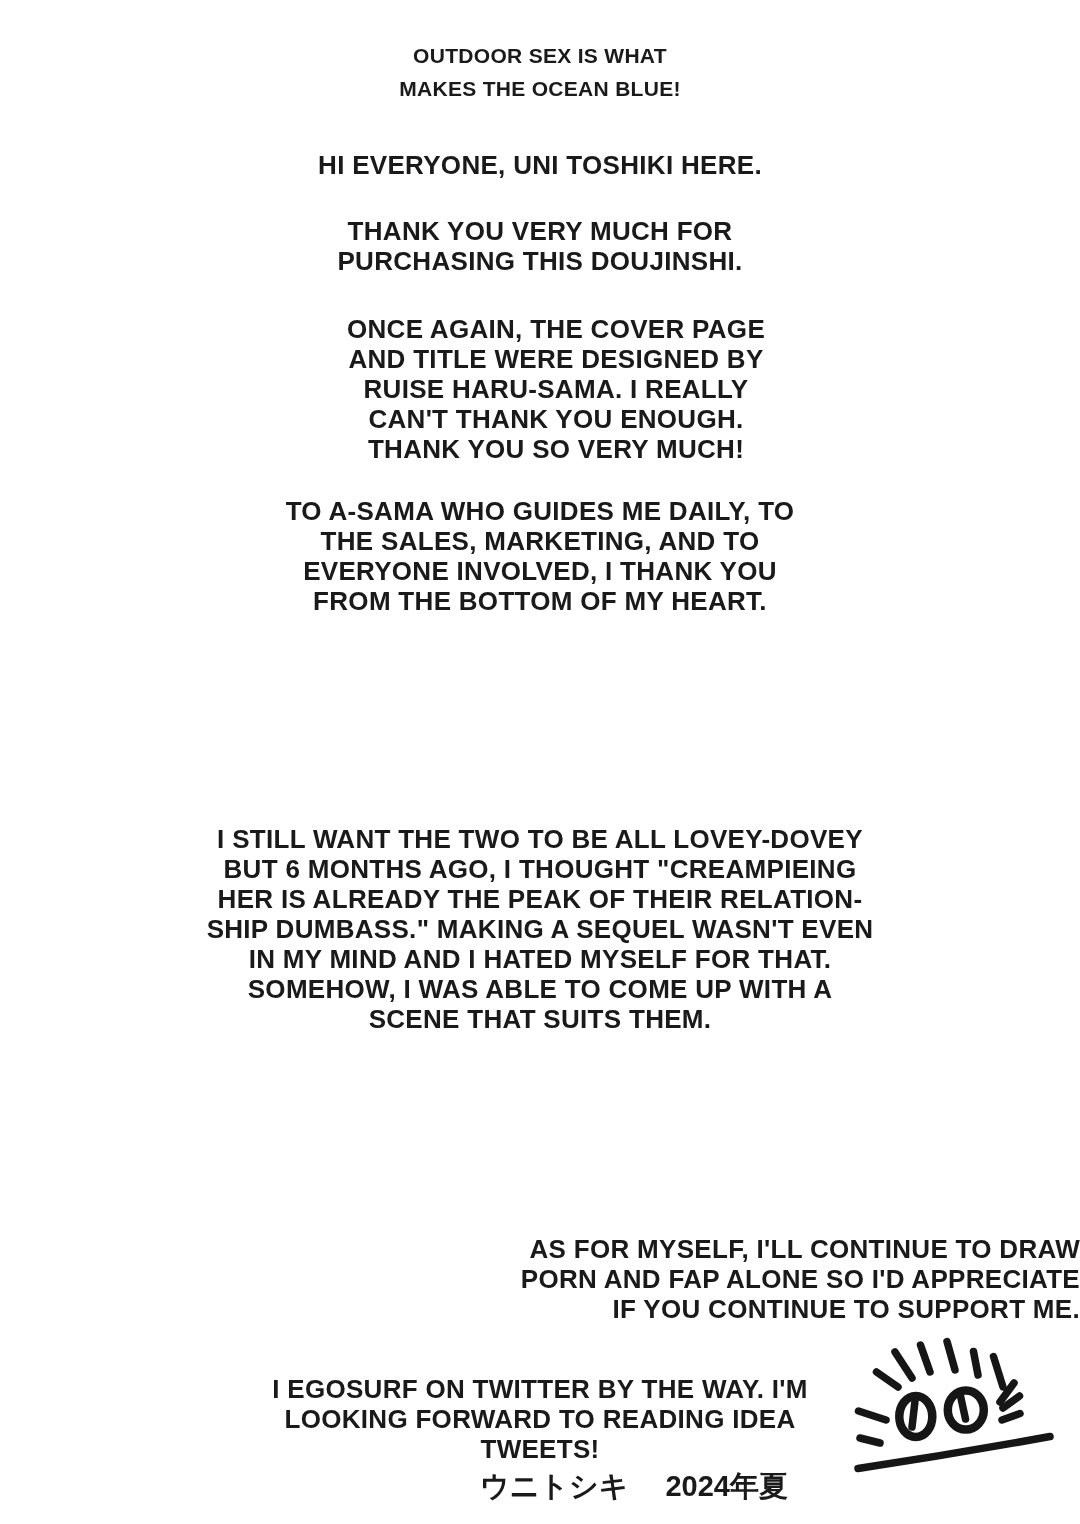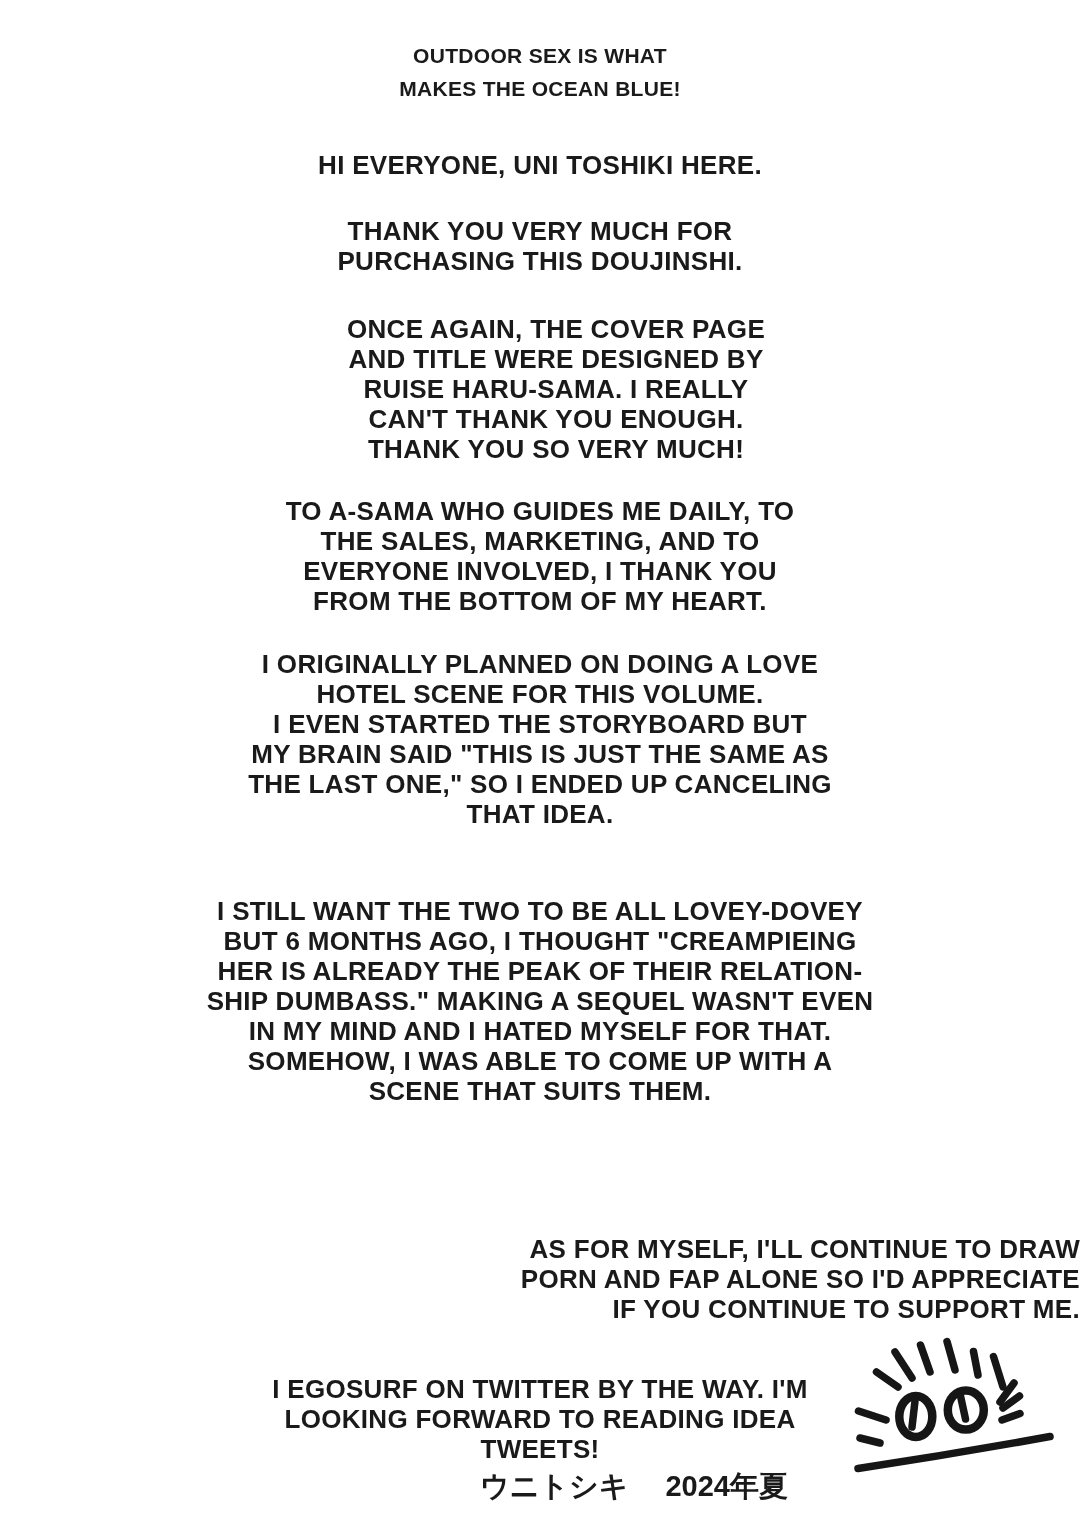--- a/index.html
+++ b/index.html
@@ -35,21 +35,21 @@
   .para.title {
     font-size: 21px;
     line-height: 33px;
   }
   .p0 { top: 39px; }
   .p1 { top: 150px; }
   .p2 { top: 216px; }
   .p3 { top: 314px; padding-left: 32px; }
   .p4 { top: 496px; }
   .p5 { top: 649px; }
-  .p6 { top: 896px; }
+  .p6 { top: 824px; }
   .p7 { top: 1069px; }
   .p8 { top: 1234px; text-align: right; }
   .p9 { top: 1374px; }
   .signature {
     position: absolute;
     top: 1468px;
     left: 0;
     right: 0;
     margin: 0;
     text-align: center;
@@ -85,26 +85,20 @@
 AND TITLE WERE DESIGNED BY
 RUISE HARU-SAMA. I REALLY
 CAN'T THANK YOU ENOUGH.
 THANK YOU SO VERY MUCH!</p>
 
   <p class="para p4">TO A-SAMA WHO GUIDES ME DAILY, TO
 THE SALES, MARKETING, AND TO
 EVERYONE INVOLVED, I THANK YOU
 FROM THE BOTTOM OF MY HEART.</p>
 
-  <p class="para p5">I ORIGINALLY PLANNED ON DOING A LOVE
-HOTEL SCENE FOR THIS VOLUME.
-I EVEN STARTED THE STORYBOARD BUT
-MY BRAIN SAID "THIS IS JUST THE SAME AS
-THE LAST ONE," SO I ENDED UP CANCELING
-THAT IDEA.</p>
 
   <p class="para p6">I STILL WANT THE TWO TO BE ALL LOVEY-DOVEY
 BUT 6 MONTHS AGO, I THOUGHT "CREAMPIEING
 HER IS ALREADY THE PEAK OF THEIR RELATION-
 SHIP DUMBASS." MAKING A SEQUEL WASN'T EVEN
 IN MY MIND AND I HATED MYSELF FOR THAT.
 SOMEHOW, I WAS ABLE TO COME UP WITH A
 SCENE THAT SUITS THEM.</p>
 
 

